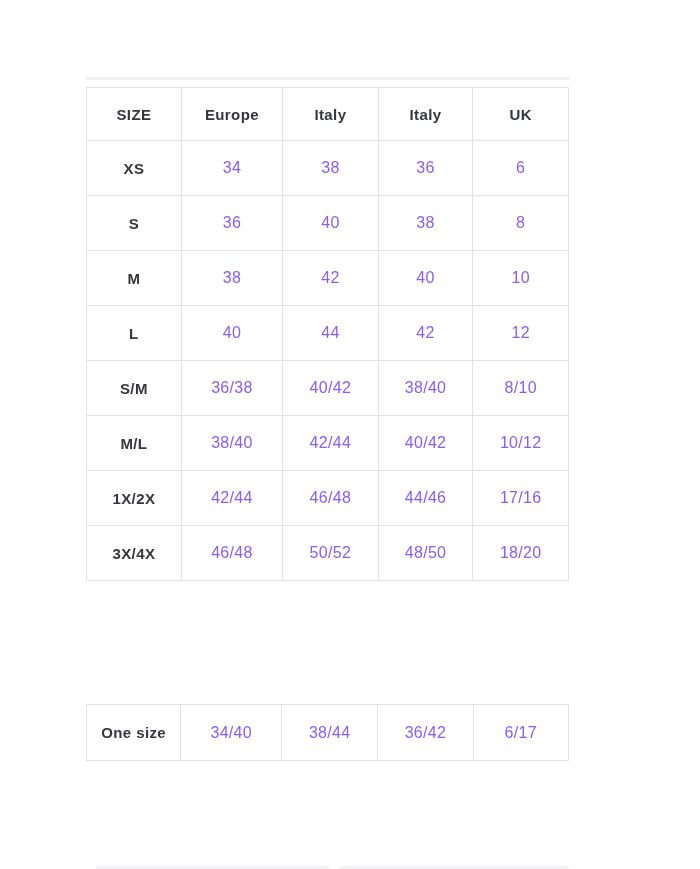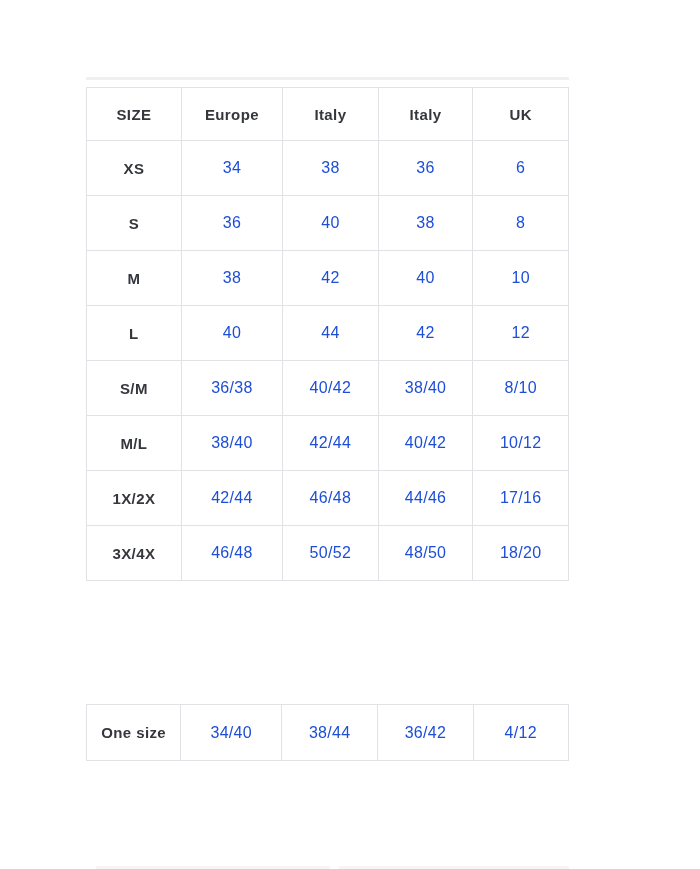--- a/index.html
+++ b/index.html
@@ -47,21 +47,21 @@
   .size-table th {
     font-size: 15px;
     font-weight: 700;
     letter-spacing: 0.4px;
     color: #35373d;
   }
   .size-table td {
     font-size: 16px;
     font-weight: 400;
     letter-spacing: 0.3px;
-    color: #1d4ed8;
+    color: #8b5cf6;
   }
   .col-size   { width: 100px; }
   .col-europe { width: 106px; }
   .col-italy  { width: 101px; }
   .col-france { width: 100px; }
   .col-uk     { width: 101px; }
 </style>
 </head>
 <body>
 
@@ -153,21 +153,21 @@
         <col class="col-italy">
         <col class="col-france">
         <col class="col-uk">
     </colgroup>
     <tbody>
       <tr>
         <th>One size</th>
         <td>34/40</td>
         <td>38/44</td>
         <td>36/42</td>
-        <td>4/12</td>
+        <td>6/17</td>
       </tr>
     </tbody>
   </table>
 
   <div class="artifact bot-a"></div>
   <div class="artifact bot-b"></div>
 
 </div>
 
 </body></html>

